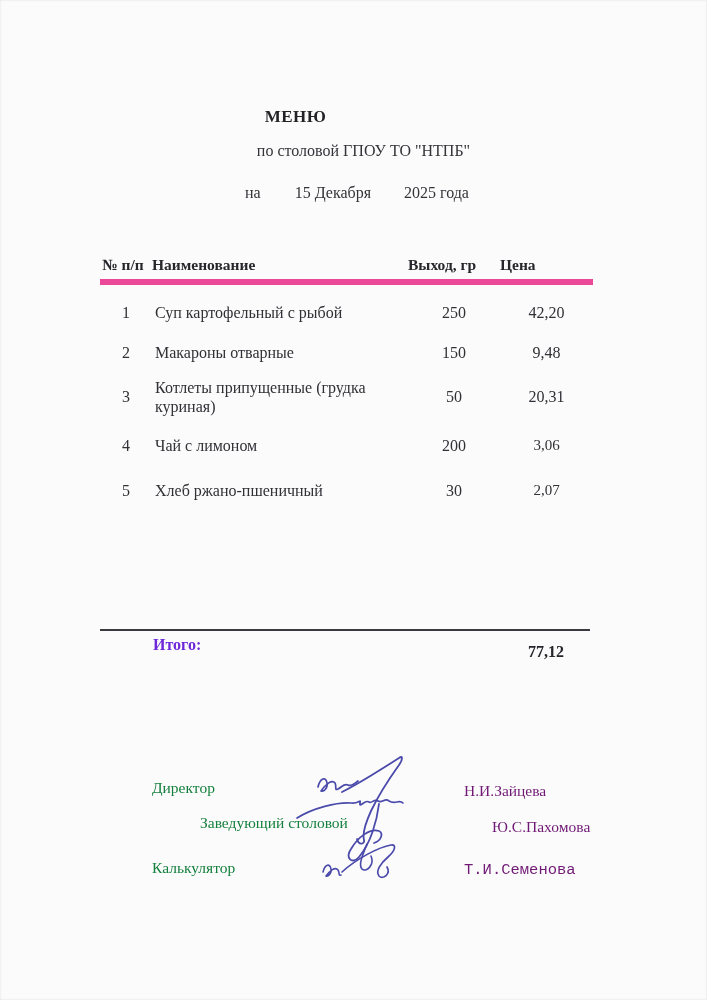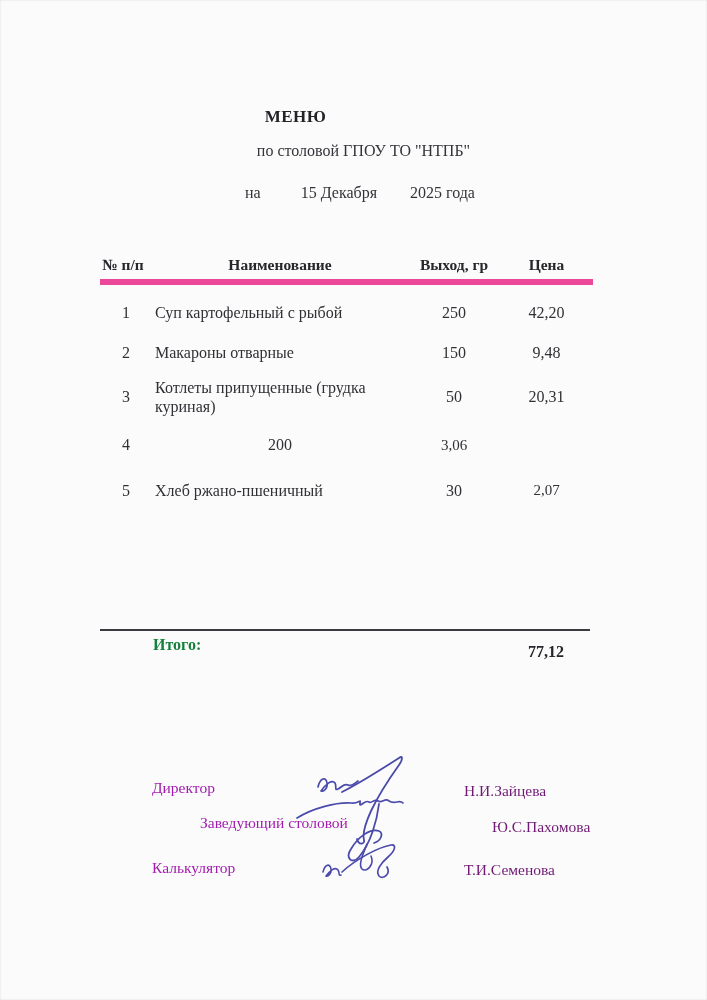--- a/index.html
+++ b/index.html
@@ -24,59 +24,59 @@
   }
   .doc-subtitle{
     position:absolute;top:142px;left:10px;width:707px;
     text-align:center;font-size:16px;color:#333338;
   }
   .doc-dateline{
     position:absolute;top:184px;left:245px;
     font-size:16px;color:#333338;white-space:nowrap;
   }
   .doc-dateline .gap1{margin-right:34px;}
-  .doc-dateline .gap2{margin-right:33px;margin-left:6px;}
+  .doc-dateline .gap2{margin-right:33px;}
   
   .thead{
     position:absolute;top:256px;left:100px;width:493px;
     display:grid;grid-template-columns:52px 256px 92px 93px;
     padding-bottom:5px;border-bottom:6px solid #ec4899;
     font-weight:bold;font-size:15.5px;color:#27272b;
   }
   .thead .h-num{text-align:left;padding-left:2px;}
-  .thead .h-name,.thead .h-out,.thead .h-price{text-align:center;}
+  .thead .h-name,.thead .h-out,.thead .h-price{text-align:left;}
   .trow{
     position:absolute;left:100px;width:493px;
     display:grid;grid-template-columns:52px 256px 92px 93px;
     align-items:center;font-size:16px;color:#303035;
   }
   .row-1{top:303px;} .row-2{top:343px;} .row-3{top:378px;}
   .row-4{top:436px;} .row-5{top:481px;}
   .cell-num{text-align:center;}
   .cell-name{padding-left:3px;max-width:218px;line-height:19px;}
   .cell-out,.cell-price{text-align:center;}
   .row-4 .cell-price,.row-5 .cell-price{font-size:15px;}
   
   .total-rule{
     position:absolute;top:629px;left:100px;width:490px;
     border-top:2px solid #3a3a3e;
   }
   .total-label{
     position:absolute;top:636px;left:153px;
-    font-size:16px;font-weight:bold;color:#15803d;
+    font-size:16px;font-weight:bold;color:#6d28d9;
   }
   .total-value{
     position:absolute;top:643px;left:528px;
     font-size:16px;font-weight:bold;color:#27272b;
   }
   
-  .sig-role{position:absolute;left:152px;font-size:15.5px;color:#a21caf;}
+  .sig-role{position:absolute;left:152px;font-size:15.5px;color:#15803d;}
   .sig-name{position:absolute;left:464px;font-size:15.5px;color:#701a75;}
   .role-1{top:779px;} .role-2{top:814px;margin-left:48px;} .role-3{top:859px;}
-  .name-1{top:782px;} .name-2{top:818px;margin-left:28px;} .name-3{top:861px;}
+  .name-1{top:782px;} .name-2{top:818px;margin-left:28px;} .name-3{top:861px;font-family:Liberation Mono, monospace;}
   .signature-ink{position:absolute;left:288px;top:746px;}
   .signature-ink path{fill:none;stroke-linecap:round;stroke-linejoin:round;}
 </style>
 </head>
 <body>
 
 <div class="page">
 
   <div class="doc-title">МЕНЮ</div>
   <div class="doc-subtitle">по столовой ГПОУ ТО "НТПБ"</div>
@@ -104,20 +104,21 @@
     <div class="cell-price">9,48</div>
   </div>
   <div class="trow row-3">
     <div class="cell-num">3</div>
     <div class="cell-name">Котлеты припущенные (грудка куриная)</div>
     <div class="cell-out">50</div>
     <div class="cell-price">20,31</div>
   </div>
   <div class="trow row-4">
     <div class="cell-num">4</div>
+    <div class="cell-name">Чай с лимоном</div>
     <div class="cell-out">200</div>
     <div class="cell-price">3,06</div>
   </div>
   <div class="trow row-5">
     <div class="cell-num">5</div>
     <div class="cell-name">Хлеб ржано-пшеничный</div>
     <div class="cell-out">30</div>
     <div class="cell-price">2,07</div>
   </div>
 

